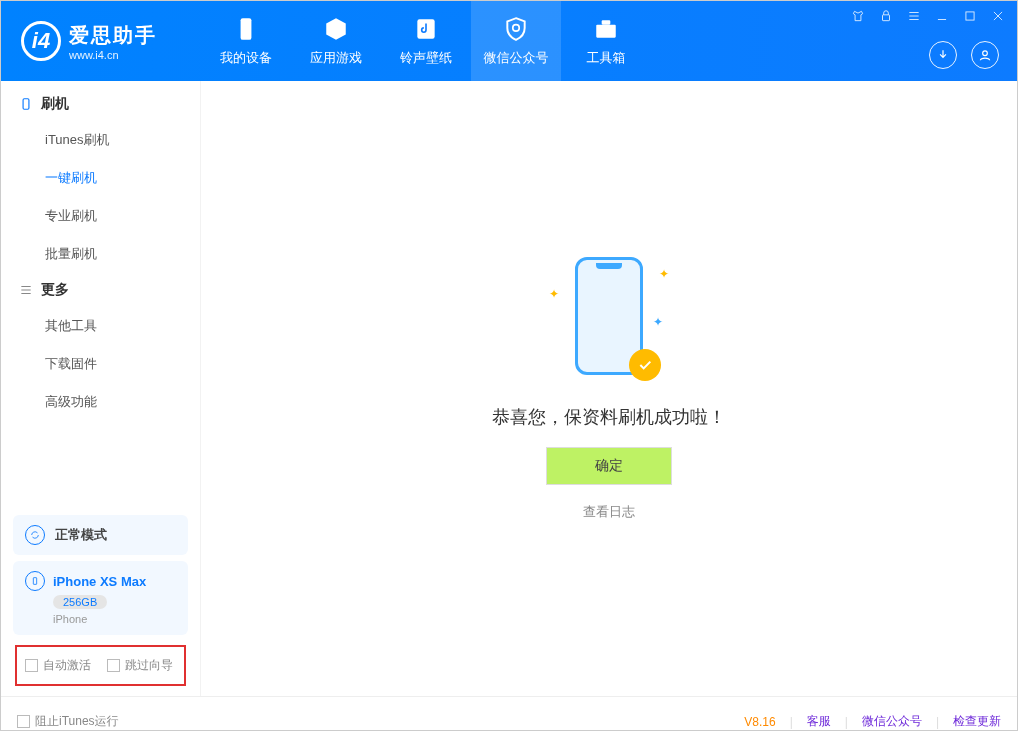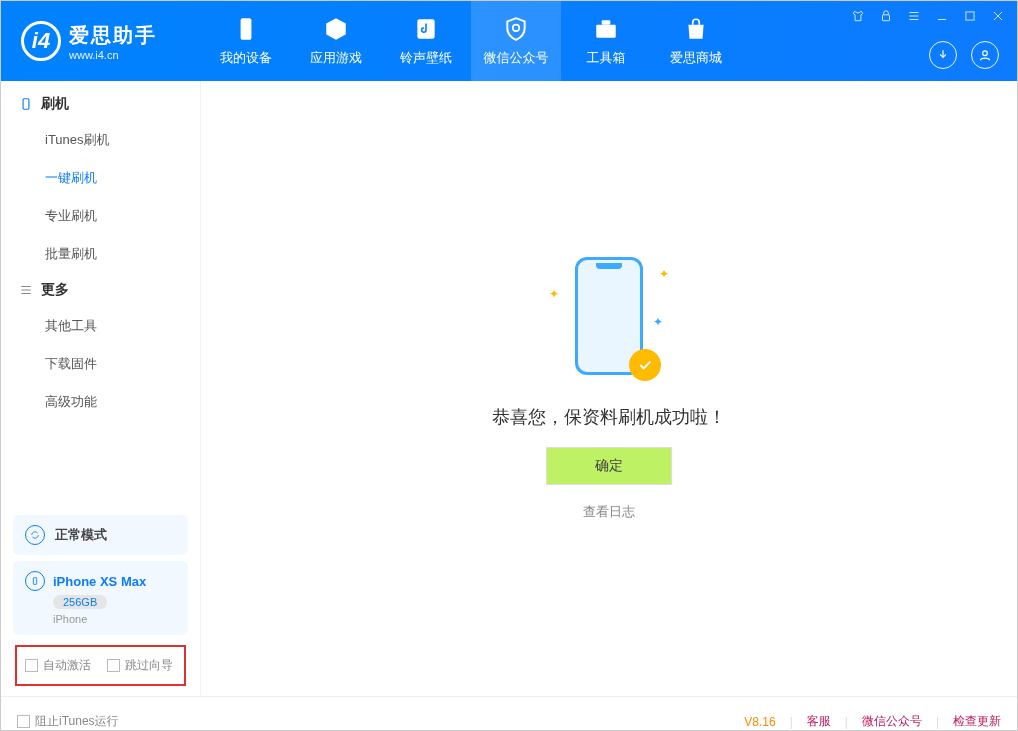--- a/index.html
+++ b/index.html
@@ -62,21 +62,21 @@
 
 .success-text { font-size: 18px; color: #333; }
 .confirm-btn { border: 1px solid #ddd; background: #bef264; padding: 9px 48px; font-size: 14px; color: #444; cursor: pointer; }
 .log-link { font-size: 13px; color: #888; cursor: pointer; }
 
 
 .footer { height: 50px; border-top: 1px solid #eee; display: flex; align-items: center; padding: 0 16px; font-size: 12px; color: #888; }
 .footer .chk { color: #888; }
 .footer-right { margin-left: auto; display: flex; align-items: center; gap: 14px; }
 .ver { color: #ff8a00; }
-.flink { color: #be185d; cursor: pointer; }
+.flink { color: #6d28d9; cursor: pointer; }
 .fsep { color: #ddd; }
 </style>
 </head>
 <body>
 
 <div class="header">
   <div class="logo-area">
     <div class="logo-circle">i4</div>
     <div class="logo-text">
       <div class="logo-title">爱思助手</div>
@@ -120,29 +120,20 @@
       <span>微信公众号</span>
     </div>
     <div class="nav-tab">
       <span class="nav-icon">
           <svg viewBox="0 0 24 24">
             <rect x="3" y="8" width="18" height="12" rx="1"></rect>
             <rect x="8" y="4" width="8" height="4" rx="1"></rect>
           </svg>
         </span>
       <span>工具箱</span>
-    </div>
-    <div class="nav-tab">
-      <span class="nav-icon">
-          <svg viewBox="0 0 24 24">
-            <path d="M5 8h14l-1 13H6z"></path>
-            <path d="M9 8V6a3 3 0 0 1 6 0v2" fill="none" stroke="#fff" stroke-width="1.5"></path>
-          </svg>
-        </span>
-      <span>爱思商城</span>
     </div>
   </div>
 
   <div class="titlebar-icons">
     <span class="tb-icon"><svg viewBox="0 0 24 24">
           <path d="M6 4l6 3 6-3 2 4-3 2v10H7V10L4 8z"></path>
         </svg></span>
     <span class="tb-icon"><svg viewBox="0 0 24 24">
           <rect x="6" y="10" width="12" height="10" rx="1"></rect>
           <path d="M8 10V7a4 4 0 0 1 8 0v3"></path>

